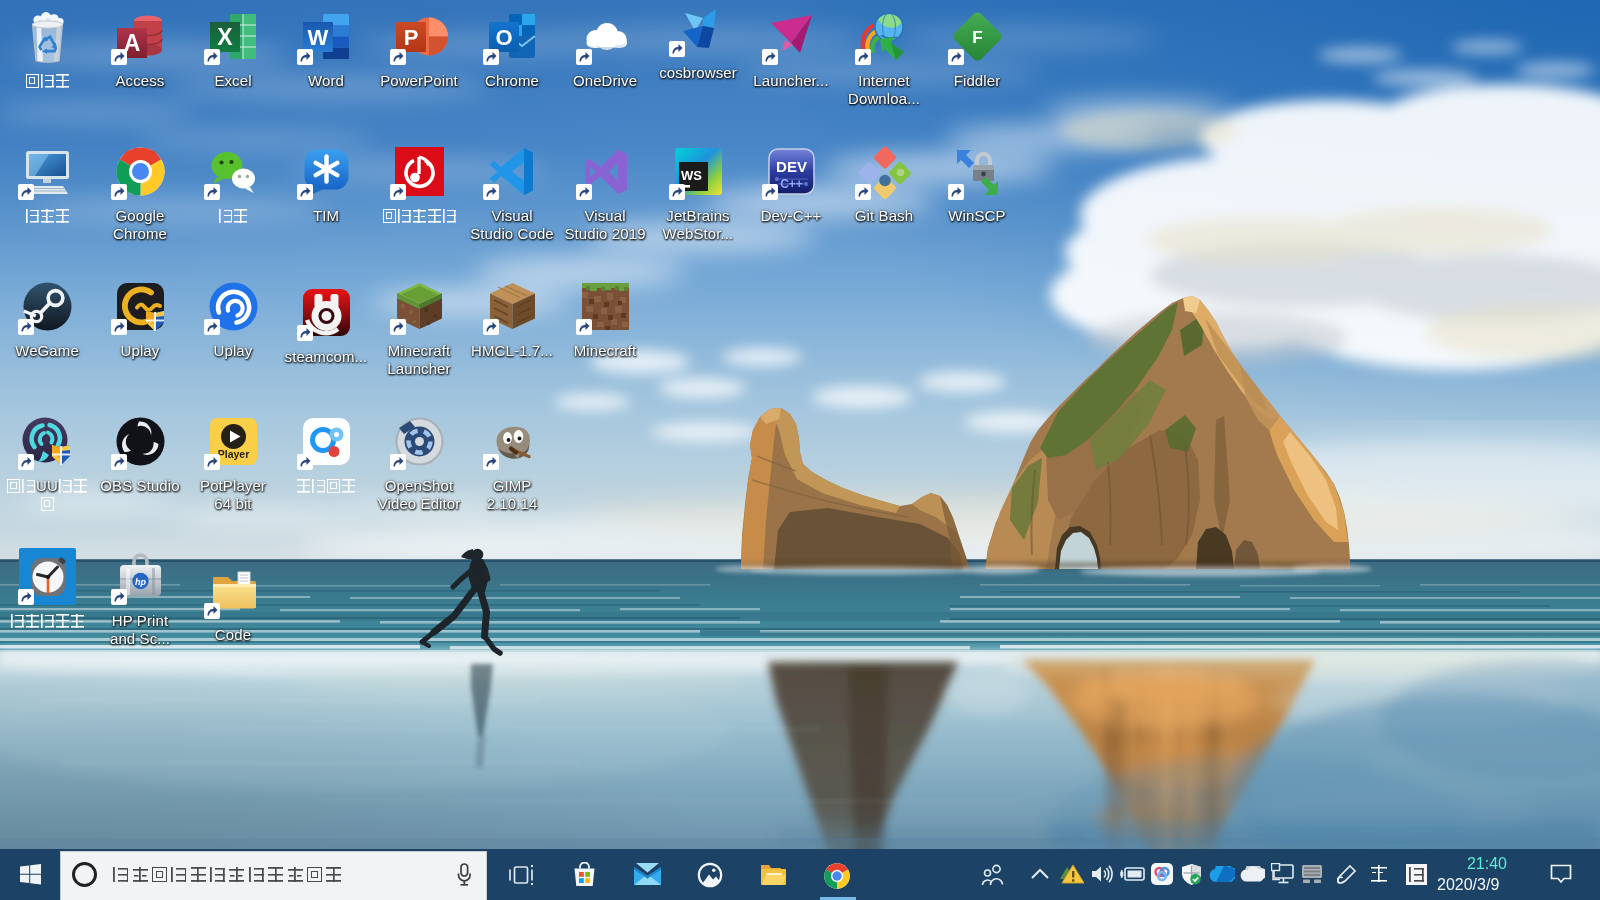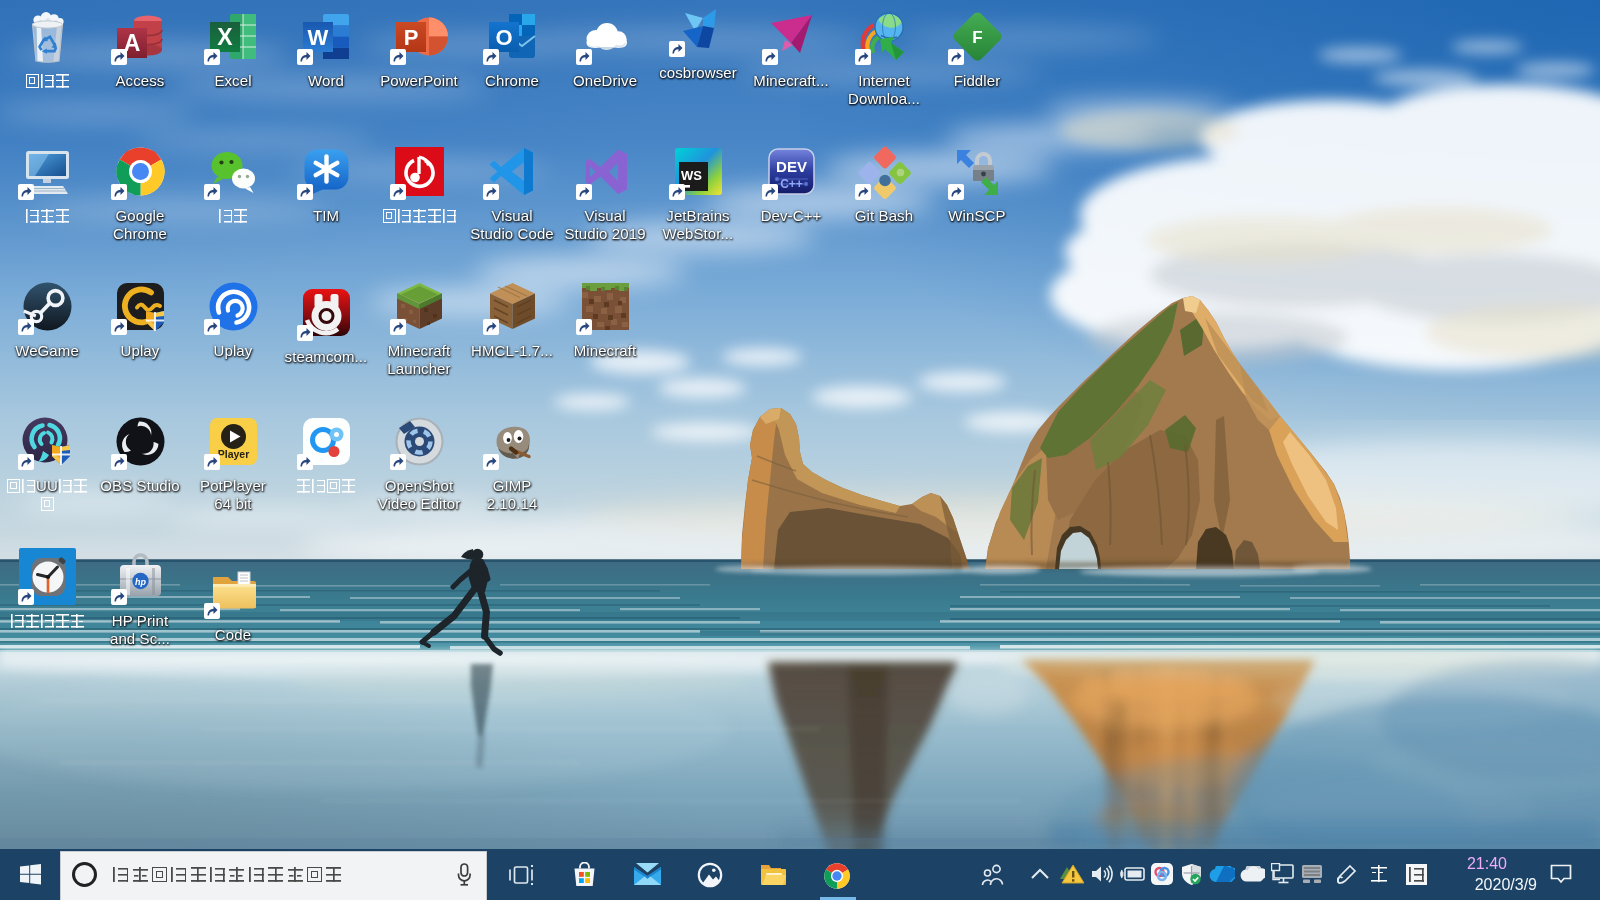--- a/index.html
+++ b/index.html
@@ -554,21 +554,21 @@
 <div class="cell" style="left:743px;top:8px">
  <svg class="ico" viewBox="0 0 57 57">
   <polygon points="8,15 49,7 28,35" fill="#cb2d8e"></polygon>
   <polygon points="28,35 49,7 37,45" fill="#a41a71"></polygon>
   <polygon points="22,32 30,37 19,43" fill="#e05cab"></polygon>
  </svg>
  <svg class="arr" viewBox="0 0 16 16">
       <rect width="16" height="16" rx="2" fill="#fff"></rect>
       <path d="M3.5,12.5 C3.5,8 6.5,6 9.5,5.8 L9.5,3 L13.5,7 L9.5,11 L9.5,8.3 C7,8.3 5.3,9.5 5,12.5 Z" fill="#29477f"></path>
     </svg>
- <div class="lbl">Minecraft...</div>
+ <div class="lbl">Launcher...</div>
 </div>
 <div class="cell" style="left:836px;top:8px">
  <svg class="ico" viewBox="0 0 57 57">
   <g fill="none">
    <path d="M8,43 a21,21 0 0 1 10,-26" stroke="#e03a3a" stroke-width="4.2"></path>
    <path d="M12.5,44 a17,17 0 0 1 8,-21" stroke="#f7a61d" stroke-width="4.2"></path>
    <path d="M17,45 a13,13 0 0 1 6,-16" stroke="#3faf49" stroke-width="4.2"></path>
   </g>
   <circle cx="33" cy="19" r="14" fill="#55b5f0"></circle>
   <path d="M22,11 q7,-6 15,-4.5 q7,2 9,7.5 q-5,7 -13,5.5 q-8,-1.5 -11,-8.5" fill="#8adb8a"></path>
@@ -1194,18 +1194,18 @@
   <rect x="2" y="15.5" width="7" height="3.5" rx="0.8" fill="#a9aeb4"></rect>
   <rect x="13" y="15.5" width="7" height="3.5" rx="0.8" fill="#a9aeb4"></rect>
  </svg>
  <svg style="position:absolute;left:1337px;top:15px" width="20" height="21" viewBox="0 0 20 21">
   <path d="M13,2 L18,7 L8,17 q-4,3 -6.5,1.5 Q0,16 3,12 Z" fill="none" stroke="#e4ebf1" stroke-width="1.7"></path>
   <path d="M3.5,19 a3,3 0 1 1 2,-5.2" fill="none" stroke="#e4ebf1" stroke-width="1.7"></path>
  </svg>
  <div style="position:absolute;left:1370px;top:16px;color:#f2f6fa"><i class="zh zD" style="width:16px;height:17px"></i></div>
  <div style="position:absolute;left:1406px;top:15px;width:21px;height:21px;background:#f4f6f8"></div>
  <div style="position:absolute;left:1408.5px;top:17.5px;color:#2a2a2a"><i class="zd dC" style="width:15px;height:15px;margin:0"></i></div>
- <div style="position:absolute;left:1437px;top:6px;width:100px;text-align:center;color:#f0abfc;font-size:16px">21:40</div>
- <div style="position:absolute;left:1437px;top:27px;width:100px;text-align:right;color:#f2f6fa;font-size:16px">2020/3/9</div>
+ <div style="position:absolute;left:1437px;top:6px;width:100px;text-align:center;color:#5eead4;font-size:16px">21:40</div>
+ <div style="position:absolute;left:1437px;top:27px;width:100px;text-align:left;color:#f2f6fa;font-size:16px">2020/3/9</div>
  <svg style="position:absolute;left:1550px;top:15px" width="22" height="21" viewBox="0 0 22 21">
   <path d="M1.5,1.5 h19 v13 h-6.5 l-3,3.5 l-3,-3.5 H1.5 Z" fill="none" stroke="#eef2f6" stroke-width="1.7"></path>
  </svg>
 </div>
 
 </body></html>

